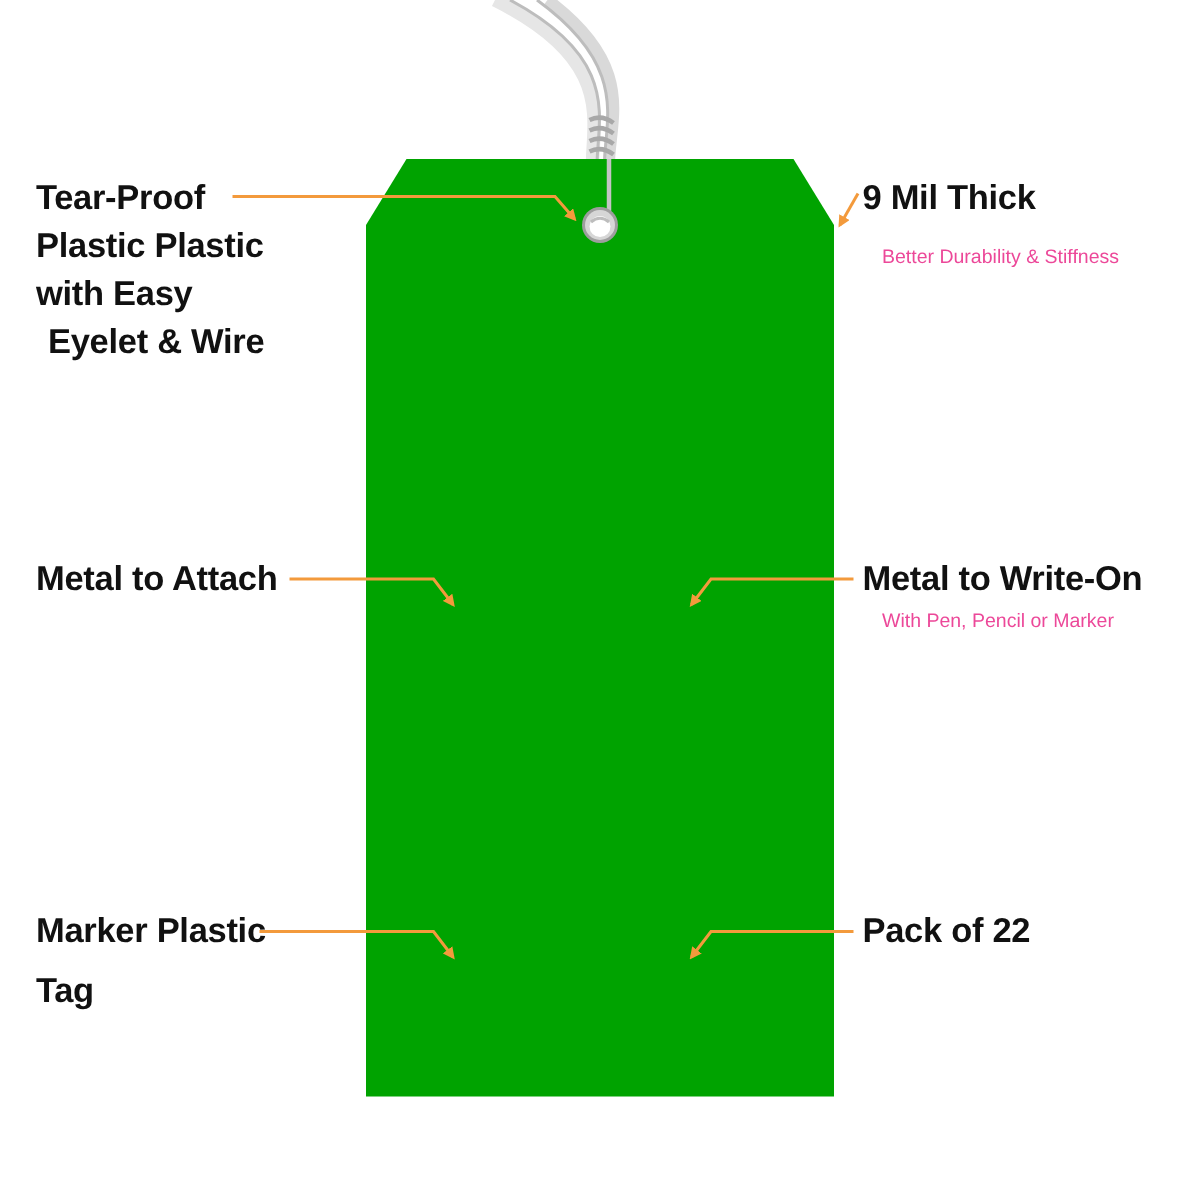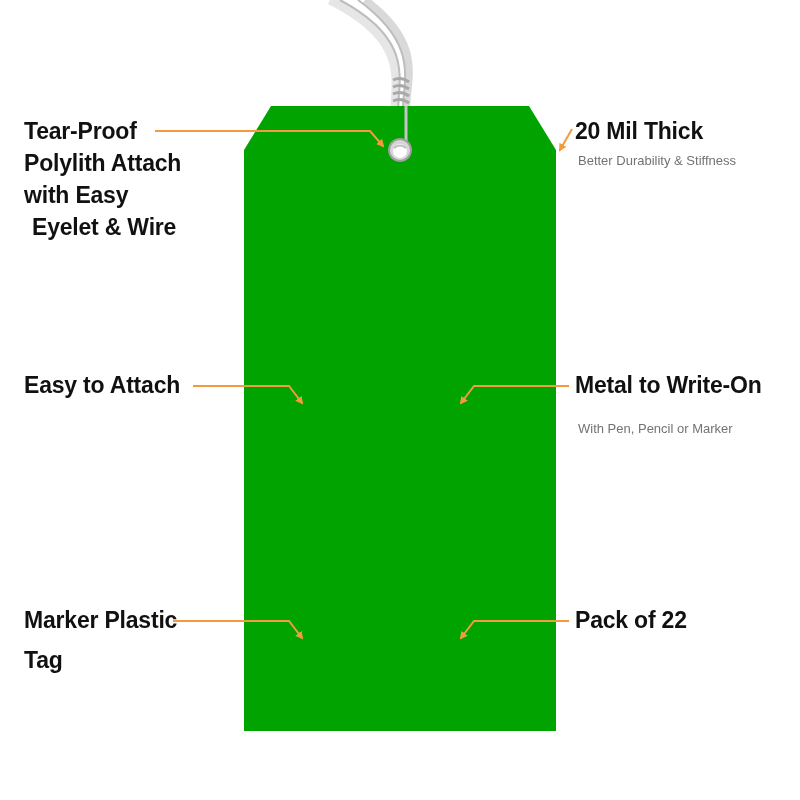--- a/index.html
+++ b/index.html
@@ -1,20 +1,20 @@
 <!DOCTYPE html>
 <html><head>
   <meta charset="utf-8">
   <style>
     html, body { margin:0; padding:0; background:#ffffff; }
     body { width:800px; height:800px; position:relative; overflow:hidden;
            font-family:"Liberation Sans","DejaVu Sans",sans-serif; color:#111111; }
     .canvas { position:absolute; left:0; top:0; width:753px; height:800px;border-radius:30px; }
     .label { position:absolute; margin:0; font-weight:bold; font-size:23px; line-height:32px; color:#111111; white-space:nowrap; letter-spacing:-0.2px; }
-    .sub { position:absolute; margin:2px; font-size:13px; line-height:16px; color:#737373; white-space:nowrap; }
+    .sub { position:absolute; margin:12px; font-size:13px; line-height:16px; color:#ec4899; white-space:nowrap; }
   </style>
 </head>
 <body>
 
 <div class="canvas">
 
   <svg width="800" height="800" viewBox="0 0 800 800" style="position:absolute;left:0;top:0">
     <defs>
       <marker id="ah" markerWidth="8" markerHeight="8" refX="6" refY="4" orient="auto" markerUnits="userSpaceOnUse">
         <path d="M0,0 L8,4 L0,8 Z" fill="#F39A3C"></path>
@@ -57,37 +57,37 @@
       <polyline points="569,386 474,386 461,403" marker-end="url(#ah)"></polyline>
 
       <polyline points="173,621 289,621 302,638" marker-end="url(#ah)"></polyline>
 
       <polyline points="569,621 474,621 461,638" marker-end="url(#ah)"></polyline>
     </g>
   </svg>
 
   <div>
     <p class="label" style="left:24px;top:115px">Tear-Proof</p>
-    <p class="label" style="left:24px;top:147px">Polylith Attach</p>
+    <p class="label" style="left:24px;top:147px">Plastic Plastic</p>
     <p class="label" style="left:24px;top:179px">with Easy</p>
     <p class="label" style="left:32px;top:211px">Eyelet &amp; Wire</p>
   </div>
 
   <div>
-    <p class="label" style="left:575px;top:115px">20 Mil Thick</p>
+    <p class="label" style="left:575px;top:115px">9 Mil Thick</p>
     <p class="sub" style="left:576px;top:151px">Better Durability &amp; Stiffness</p>
   </div>
 
   <div>
-    <p class="label" style="left:24px;top:369px">Easy to Attach</p>
+    <p class="label" style="left:24px;top:369px">Metal to Attach</p>
   </div>
 
   <div>
     <p class="label" style="left:575px;top:369px">Metal to Write-On</p>
-    <p class="sub" style="left:576px;top:419px">With Pen, Pencil or Marker</p>
+    <p class="sub" style="left:576px;top:394px">With Pen, Pencil or Marker</p>
   </div>
 
   <div>
     <p class="label" style="left:24px;top:604px">Marker Plastic</p>
     <p class="label" style="left:24px;top:644px">Tag</p>
   </div>
 
   <div>
     <p class="label" style="left:575px;top:604px">Pack of 22</p>
   </div>

